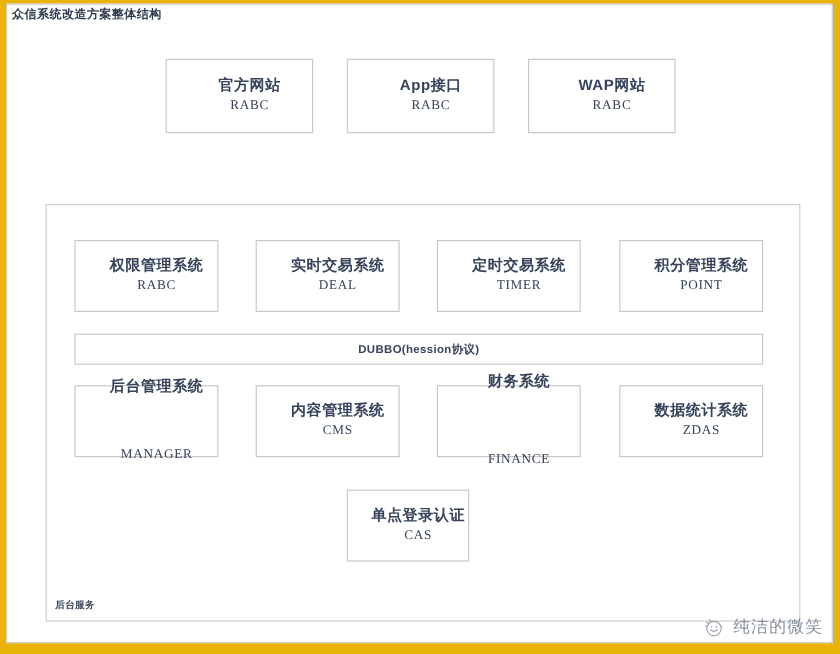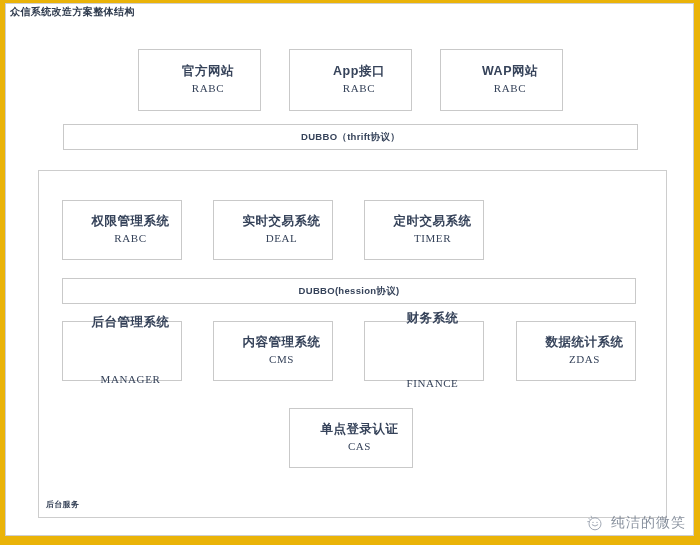--- a/index.html
+++ b/index.html
@@ -148,23 +148,20 @@
   <div class="node" style="left:289px; top:49px; width:123px; height:62px;">
     <div class="cn">App接口</div>
     <div class="en">RABC</div>
   </div>
 
   <div class="node" style="left:440px; top:49px; width:123px; height:62px;">
     <div class="cn">WAP网站</div>
     <div class="en">RABC</div>
   </div>
 
-  <div class="bus" style="left:63px; top:124px; width:575px; height:26px;">
-    <span class="bus-label">DUBBO（thrift协议）</span>
-  </div>
 
   <div class="panel" style="left:38px; top:170px; width:629px; height:348px;">
 
     <span class="panel-label" style="left:7px; bottom:7px;">后台服务</span>
   </div>
 
   <div class="node" style="left:62px; top:200px; width:120px; height:60px;">
     <div class="cn">权限管理系统</div>
     <div class="en">RABC</div>
   </div>
@@ -172,20 +169,24 @@
   <div class="node" style="left:213px; top:200px; width:120px; height:60px;">
     <div class="cn">实时交易系统</div>
     <div class="en">DEAL</div>
   </div>
 
   <div class="node" style="left:364px; top:200px; width:120px; height:60px;">
     <div class="cn">定时交易系统</div>
     <div class="en">TIMER</div>
   </div>
 
+  <div class="node" style="left:516px; top:200px; width:120px; height:60px;">
+    <div class="cn">积分管理系统</div>
+    <div class="en">POINT</div>
+  </div>
 
   <div class="bus" style="left:62px; top:278px; width:574px; height:26px;">
     <span class="bus-label">DUBBO(hession协议)</span>
   </div>
 
   <div class="node" style="left:62px; top:321px; width:120px; height:60px;gap:40px;">
     <div class="cn">后台管理系统</div>
     <div class="en">MANAGER</div>
   </div>
 
@@ -197,21 +198,21 @@
   <div class="node" style="left:364px; top:321px; width:120px; height:60px;gap:48px;">
     <div class="cn">财务系统</div>
     <div class="en">FINANCE</div>
   </div>
 
   <div class="node" style="left:516px; top:321px; width:120px; height:60px;">
     <div class="cn">数据统计系统</div>
     <div class="en">ZDAS</div>
   </div>
 
-  <div class="node" style="left:289px; top:408px; width:124px; height:60px;">
+  <div class="node" style="left:289px; top:408px; width:102px; height:60px;">
     <div class="cn">单点登录认证</div>
     <div class="en">CAS</div>
   </div>
 
   <div class="watermark">
     <span class="wm-logo">
       <svg viewBox="0 0 24 24" width="20" height="20" aria-hidden="true">
         <circle cx="12" cy="13" r="7.2" fill="none" stroke="#7b8596" stroke-width="1.2"></circle>
         <path d="M8.6 14.2 Q12 17.4 15.4 14.2" fill="none" stroke="#7b8596" stroke-width="1.2" stroke-linecap="round"></path>
         <circle cx="9.6" cy="11.3" r="0.8" fill="#7b8596"></circle>

